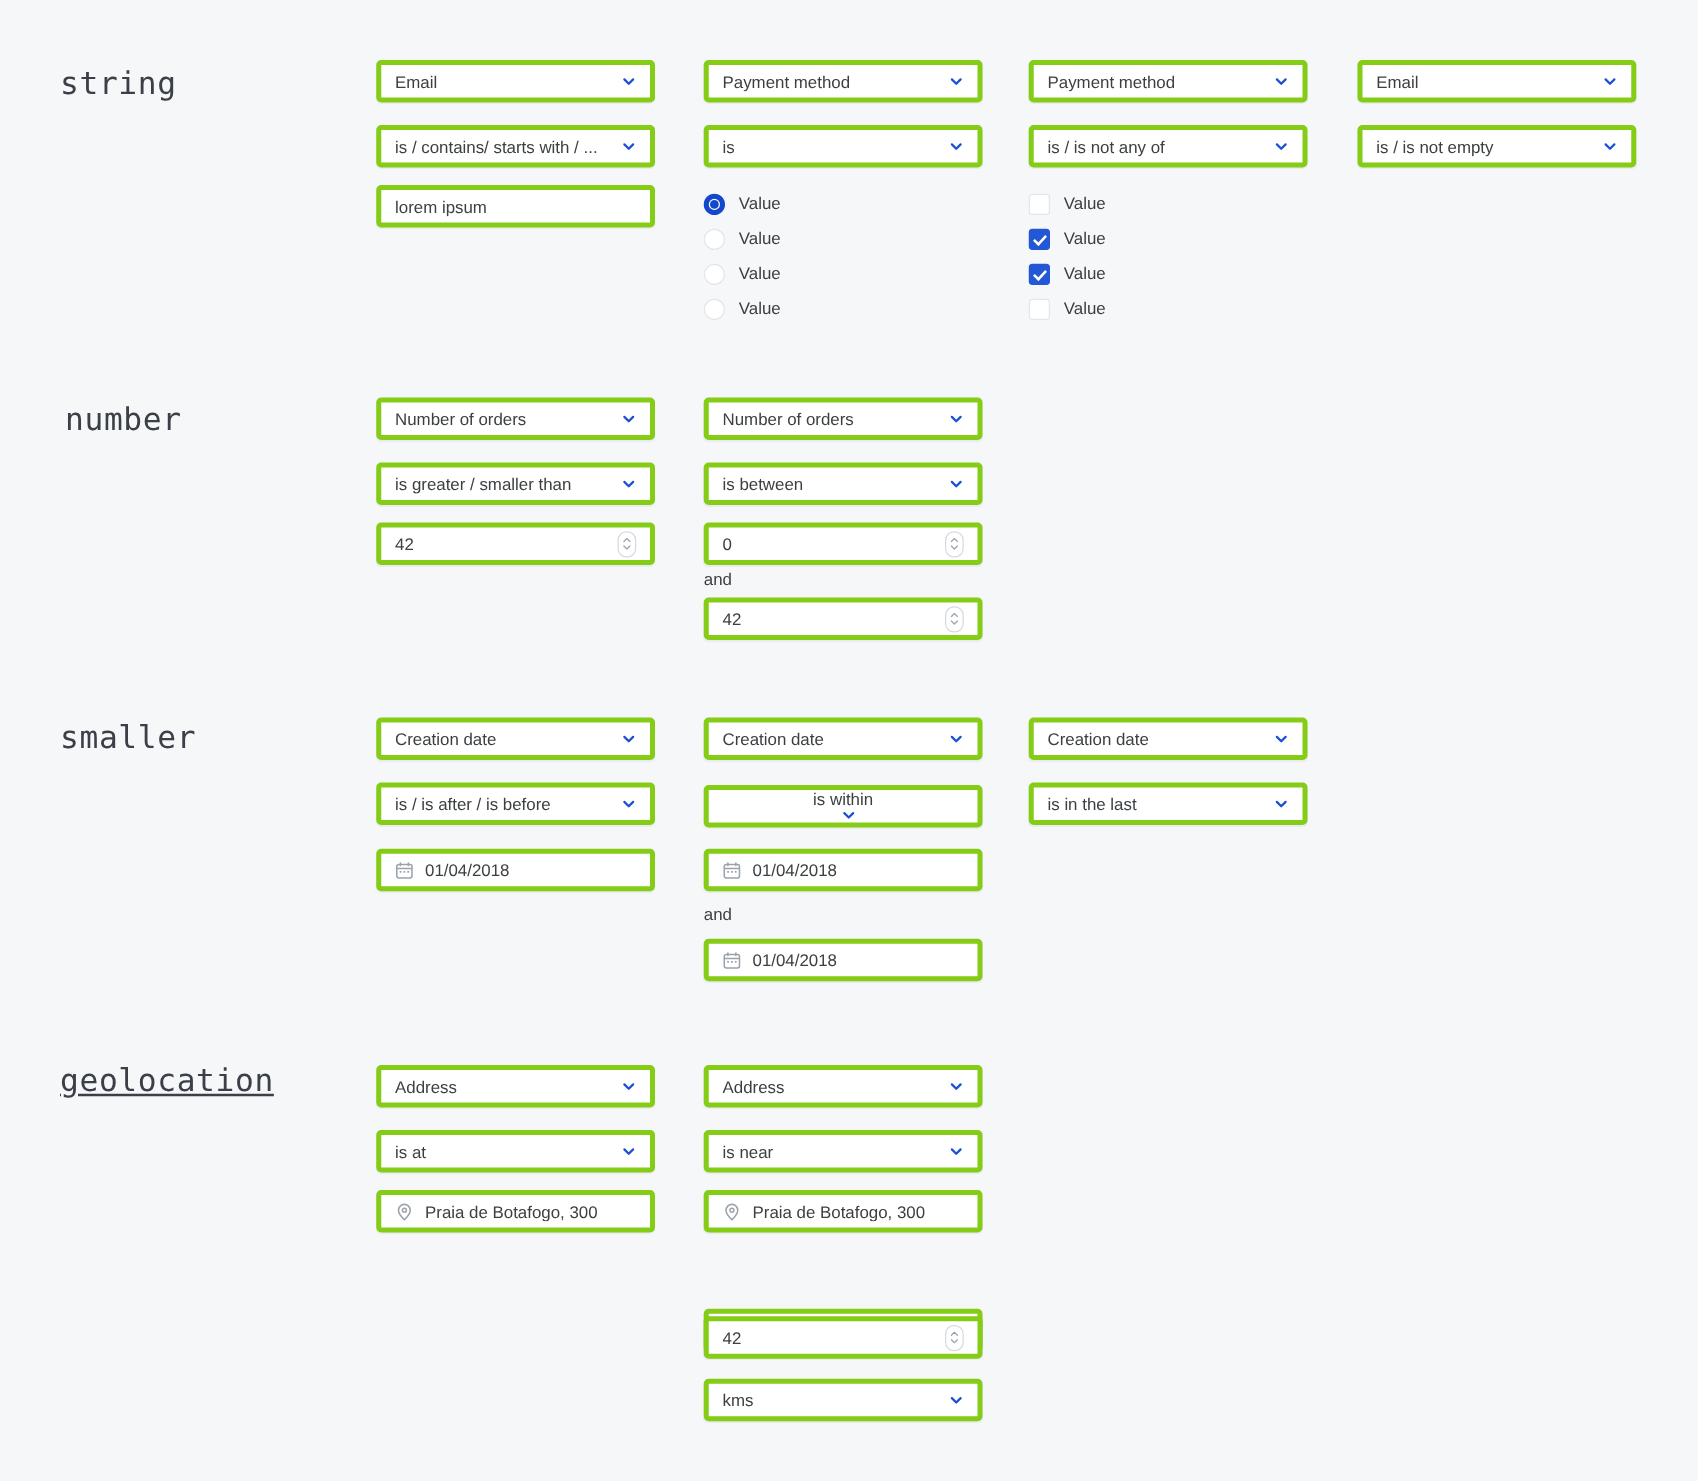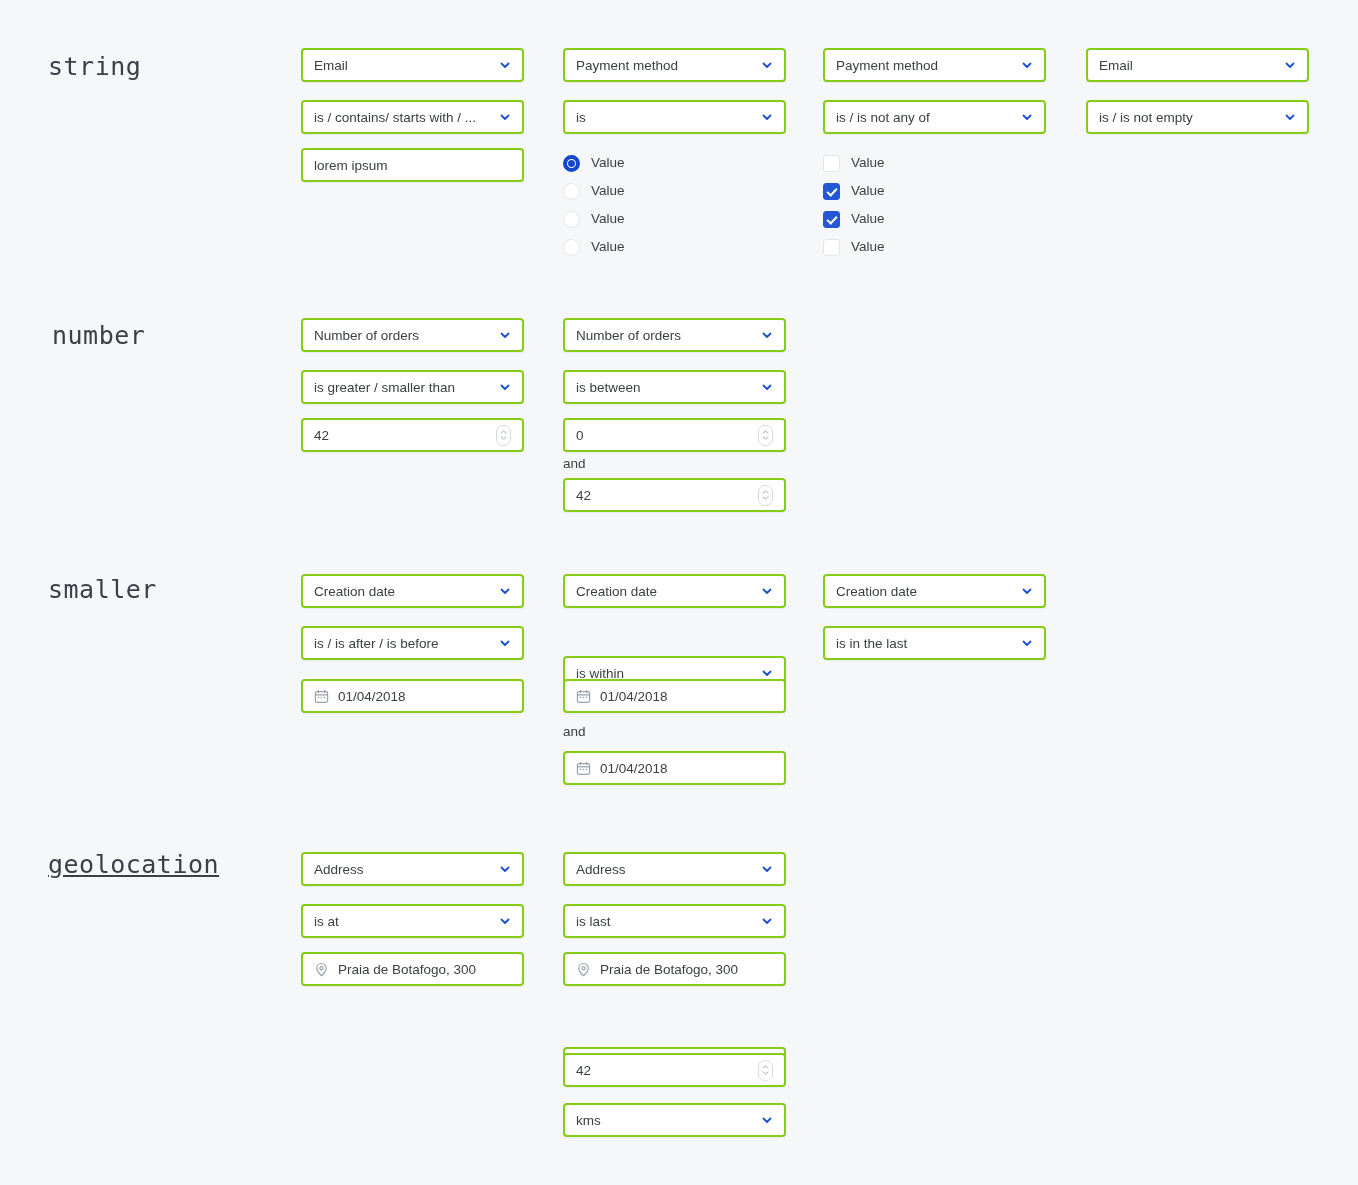--- a/index.html
+++ b/index.html
@@ -33,21 +33,21 @@
     white-space: nowrap;
   }
 
   
   .ctl {
     position: absolute;
     box-sizing: border-box;
     width: 223px;
     height: 34px;
     background: #ffffff;
-    border: 2px solid #84cc16;
+    border: 4px solid #84cc16;
     border-radius: 4px;
     box-shadow: 0 1px 1px rgba(16, 24, 40, 0.05);
     display: flex;
     align-items: center;
     padding: 0 11px;
     font-size: 13.5px;
     color: #3c4043;
     white-space: nowrap;
     overflow: hidden;
   }
@@ -390,21 +390,21 @@
   </div>
 
   <div class="ctl" style="left:563px; top:574px;">
     <span class="txt">Creation date</span>
     <span class="chev">
       <svg viewBox="0 0 12 12" width="12" height="12">
           <path d="M2.5 4.5 L6 8 L9.5 4.5" fill="none" stroke="#1a4fd6" stroke-width="1.8" stroke-linecap="round" stroke-linejoin="round"></path>
         </svg>
     </span>
   </div>
-  <div class="ctl" style="left:563px; top:656px;">
+  <div class="ctl" style="left:563px; top:628px;flex-direction:column;">
     <span class="txt">is within</span>
     <span class="chev">
       <svg viewBox="0 0 12 12" width="12" height="12">
           <path d="M2.5 4.5 L6 8 L9.5 4.5" fill="none" stroke="#1a4fd6" stroke-width="1.8" stroke-linecap="round" stroke-linejoin="round"></path>
         </svg>
     </span>
   </div>
   <div class="ctl" style="left:563px; top:679px;">
     <span class="lead-icon">
       <svg viewBox="0 0 16 16" width="15" height="15">
@@ -480,21 +480,21 @@
 
   <div class="ctl" style="left:563px; top:852px;">
     <span class="txt">Address</span>
     <span class="chev">
       <svg viewBox="0 0 12 12" width="12" height="12">
           <path d="M2.5 4.5 L6 8 L9.5 4.5" fill="none" stroke="#1a4fd6" stroke-width="1.8" stroke-linecap="round" stroke-linejoin="round"></path>
         </svg>
     </span>
   </div>
   <div class="ctl" style="left:563px; top:904px;">
-    <span class="txt">is last</span>
+    <span class="txt">is near</span>
     <span class="chev">
       <svg viewBox="0 0 12 12" width="12" height="12">
           <path d="M2.5 4.5 L6 8 L9.5 4.5" fill="none" stroke="#1a4fd6" stroke-width="1.8" stroke-linecap="round" stroke-linejoin="round"></path>
         </svg>
     </span>
   </div>
   <div class="ctl" style="left:563px; top:952px;">
     <span class="lead-icon">
       <svg viewBox="0 0 16 16" width="15" height="15">
         <path d="M8 14.6 C8 14.6 13 10.1 13 6.6 A5 5 0 0 0 3 6.6 C3 10.1 8 14.6 8 14.6 Z" fill="none" stroke="#9aa2ad" stroke-width="1.3" stroke-linejoin="round"></path>

